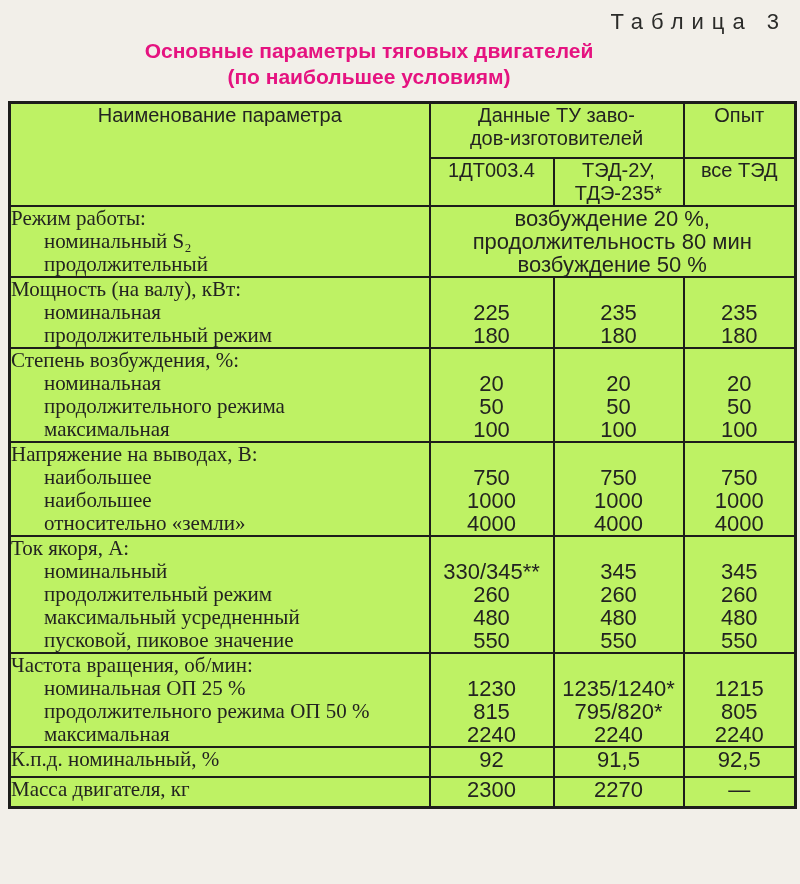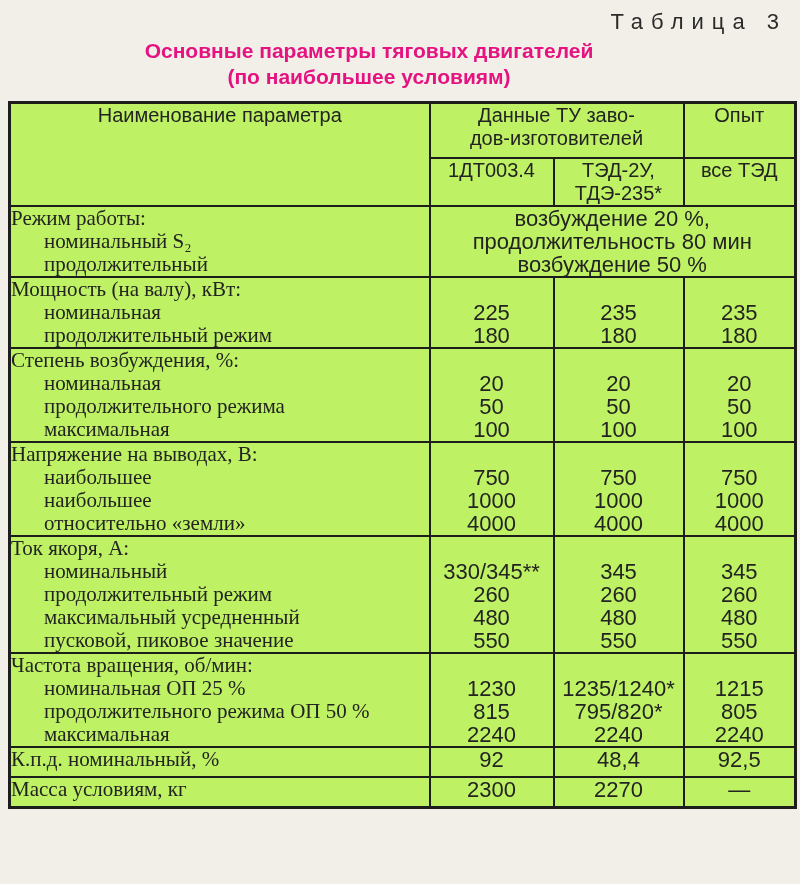--- a/index.html
+++ b/index.html
@@ -254,30 +254,30 @@
     </tr>
 
     <tr class="single">
       <td class="param">
             <div class="line">К.п.д. номинальный, %</div>
           </td>
       <td class="val">
             <div class="line">92</div>
           </td>
       <td class="val">
-            <div class="line">48,4</div>
+            <div class="line">91,5</div>
           </td>
       <td class="val">
             <div class="line">92,5</div>
           </td>
     </tr>
 
     <tr class="single">
       <td class="param">
-            <div class="line">Масса условиям, кг</div>
+            <div class="line">Масса двигателя, кг</div>
           </td>
       <td class="val">
             <div class="line">2300</div>
           </td>
       <td class="val">
             <div class="line">2270</div>
           </td>
       <td class="val">
             <div class="line">—</div>
           </td>

